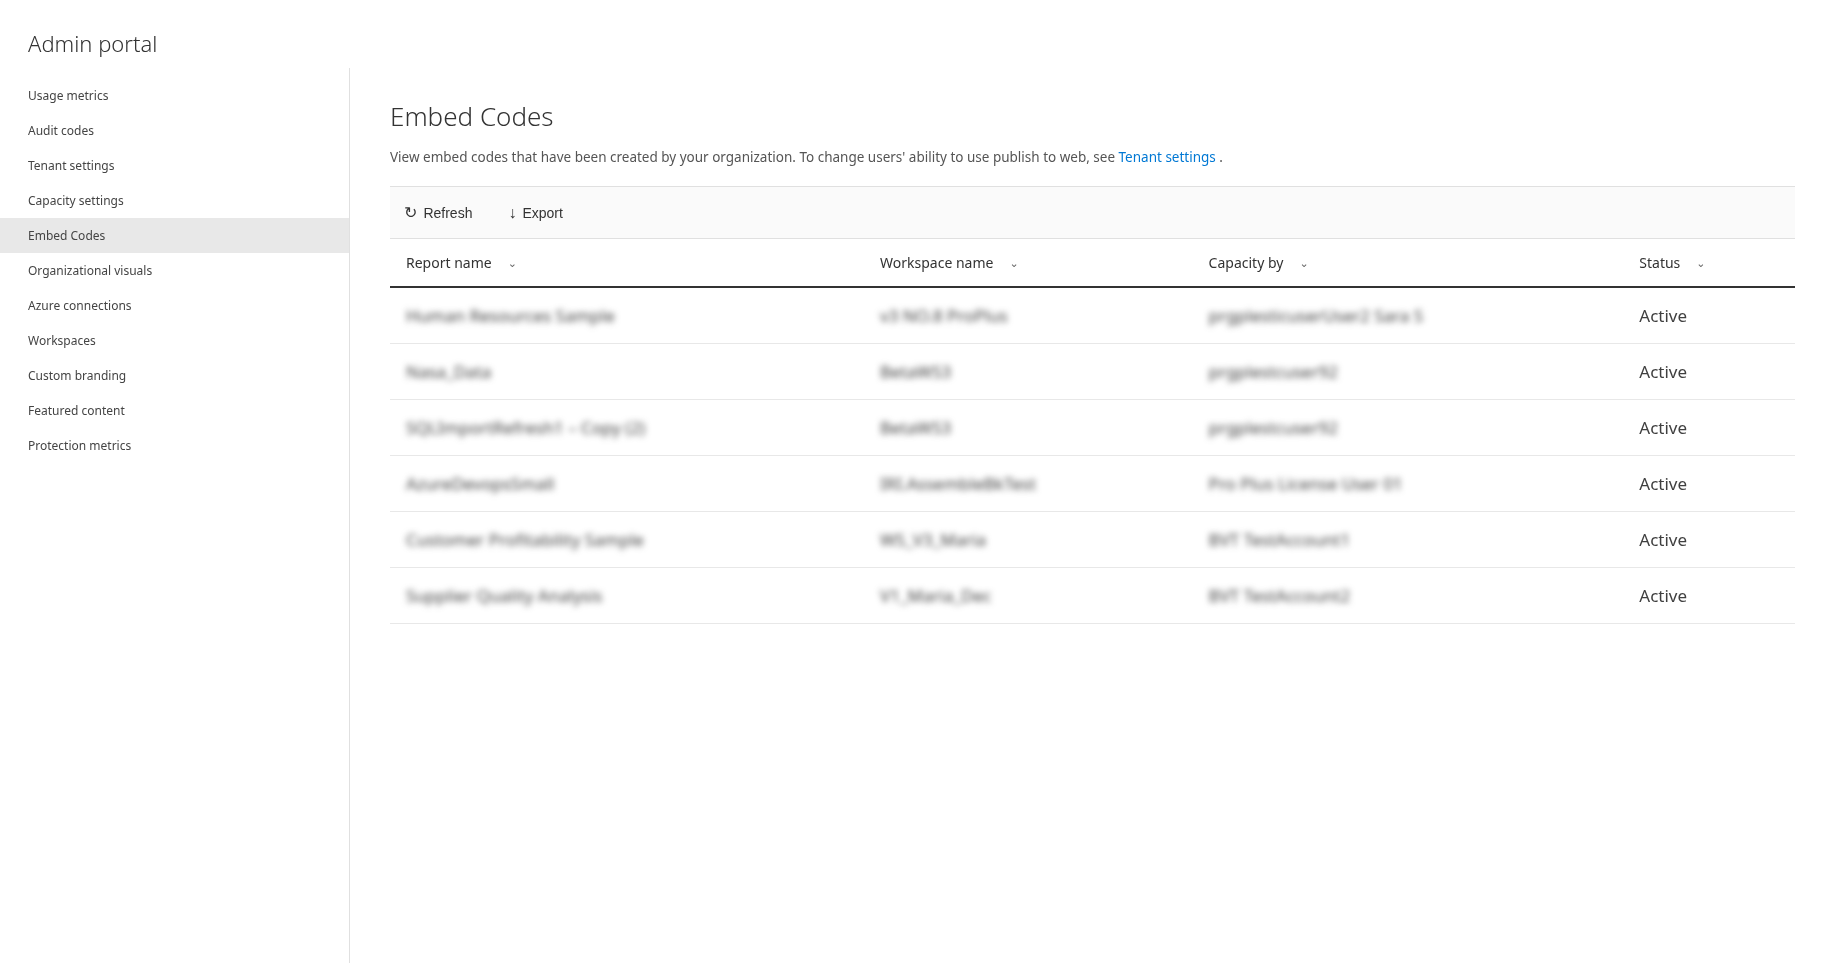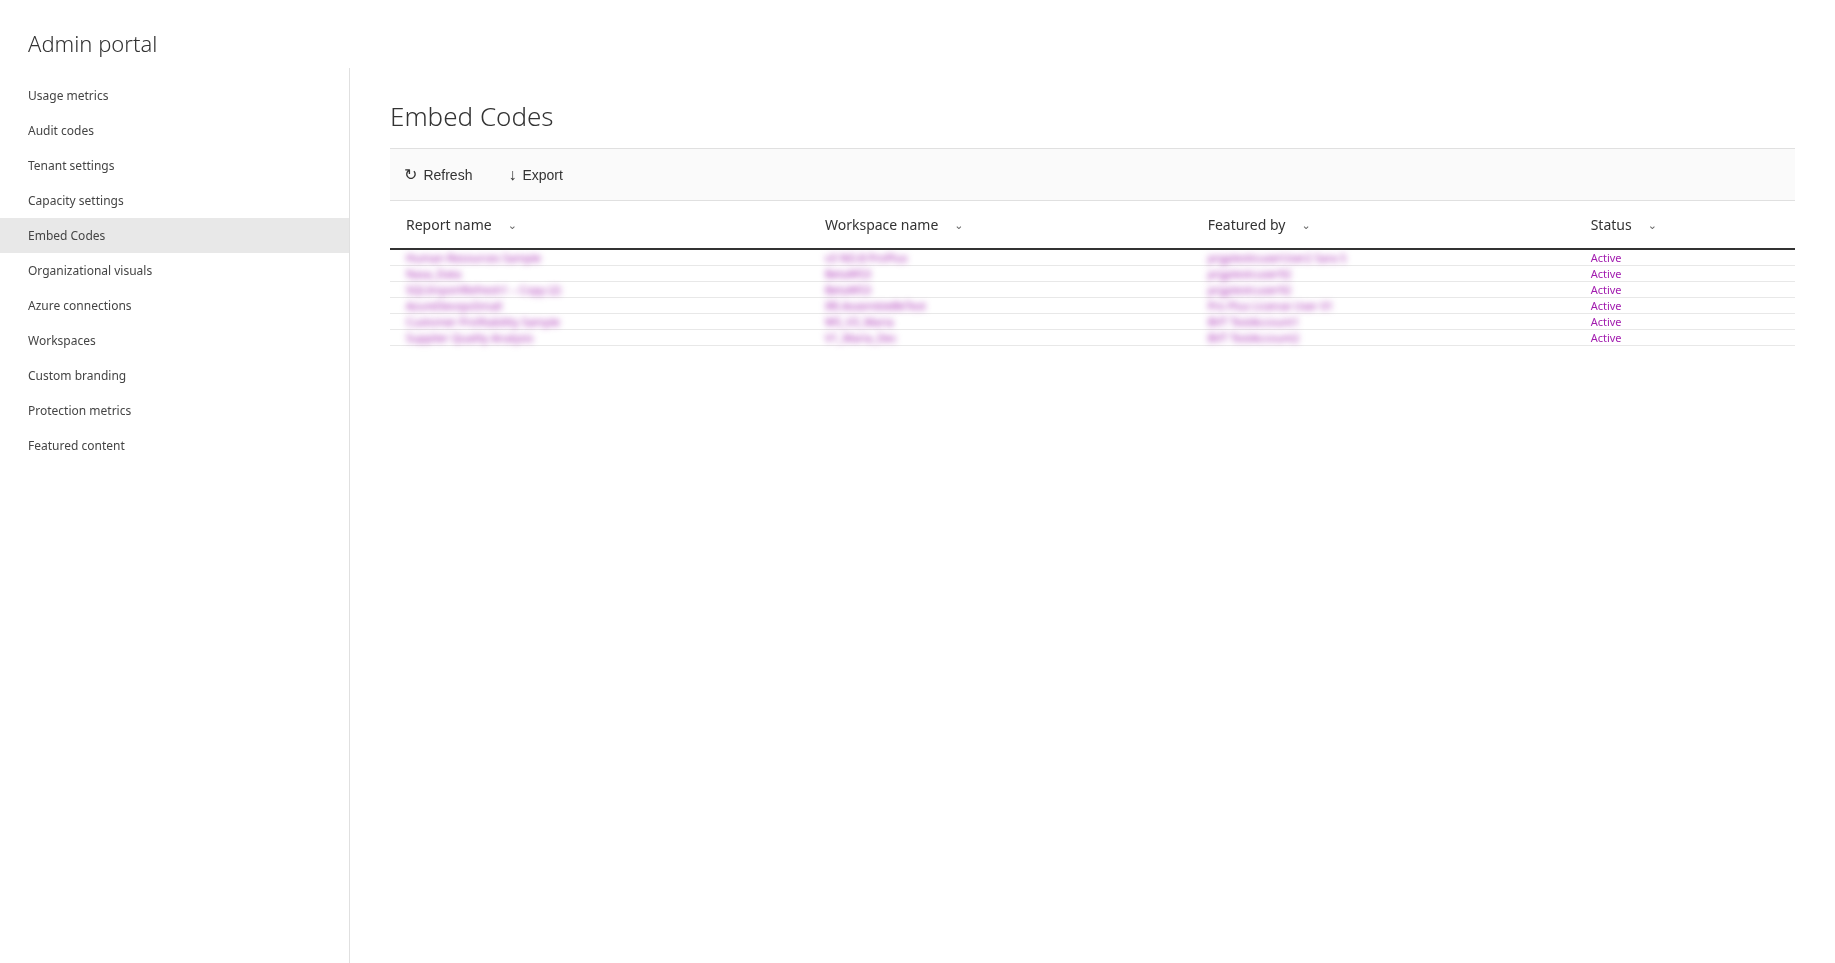--- a/index.html
+++ b/index.html
@@ -117,23 +117,23 @@
       cursor: pointer;
     }
     .chevron {
       font-size: 11px;
       color: #666;
     }
     .data-table tbody tr {
       border-bottom: 1px solid #e8e8e8;
     }
     .data-table td {
-      padding: 0 16px;
-      font-size: 11px;
-      color: #a21caf;
+      padding: 16px 16px;
+      font-size: 17px;
+      color: #404040;
     }
     .td-status {
       color: #333;
       font-weight: 400;
     }
     .blurred-text {
       filter: blur(3px);
       user-select: none;
     }
   </style>
@@ -147,26 +147,31 @@
   <nav class="sidebar">
   <a class="sidebar-item" href="#">Usage metrics</a>
       <a class="sidebar-item" href="#">Audit codes</a>
       <a class="sidebar-item" href="#">Tenant settings</a>
       <a class="sidebar-item" href="#">Capacity settings</a>
       <a class="sidebar-item active" href="#">Embed Codes</a>
       <a class="sidebar-item" href="#">Organizational visuals</a>
       <a class="sidebar-item" href="#">Azure connections</a>
       <a class="sidebar-item" href="#">Workspaces</a>
       <a class="sidebar-item" href="#">Custom branding</a>
+      <a class="sidebar-item" href="#">Featured content</a>
       <a class="sidebar-item" href="#">Protection metrics</a>
-      <a class="sidebar-item" href="#">Featured content</a>
     </nav>
 
   <main class="main">
     <h1 class="page-title">Embed Codes</h1>
+    <p class="page-description">
+      <span>View embed codes that have been created by your organization. To change users' ability to use publish to web, see </span>
+      <a href="#">Tenant settings</a>
+      <span>.</span>
+    </p>
 
     <div class="toolbar">
       <button class="toolbar-btn">
         <span class="icon">↻</span>
         <span>Refresh</span>
       </button>
       <button class="toolbar-btn">
         <span class="icon">↓</span>
         <span>Export</span>
       </button>
@@ -182,21 +187,21 @@
             </div>
           </th>
           <th>
             <div class="col-header">
               <span>Workspace name</span>
               <span class="chevron">⌄</span>
             </div>
           </th>
           <th>
             <div class="col-header">
-              <span>Featured by</span>
+              <span>Capacity by</span>
               <span class="chevron">⌄</span>
             </div>
           </th>
           <th>
             <div class="col-header">
               <span>Status</span>
               <span class="chevron">⌄</span>
             </div>
           </th>
         </tr>

